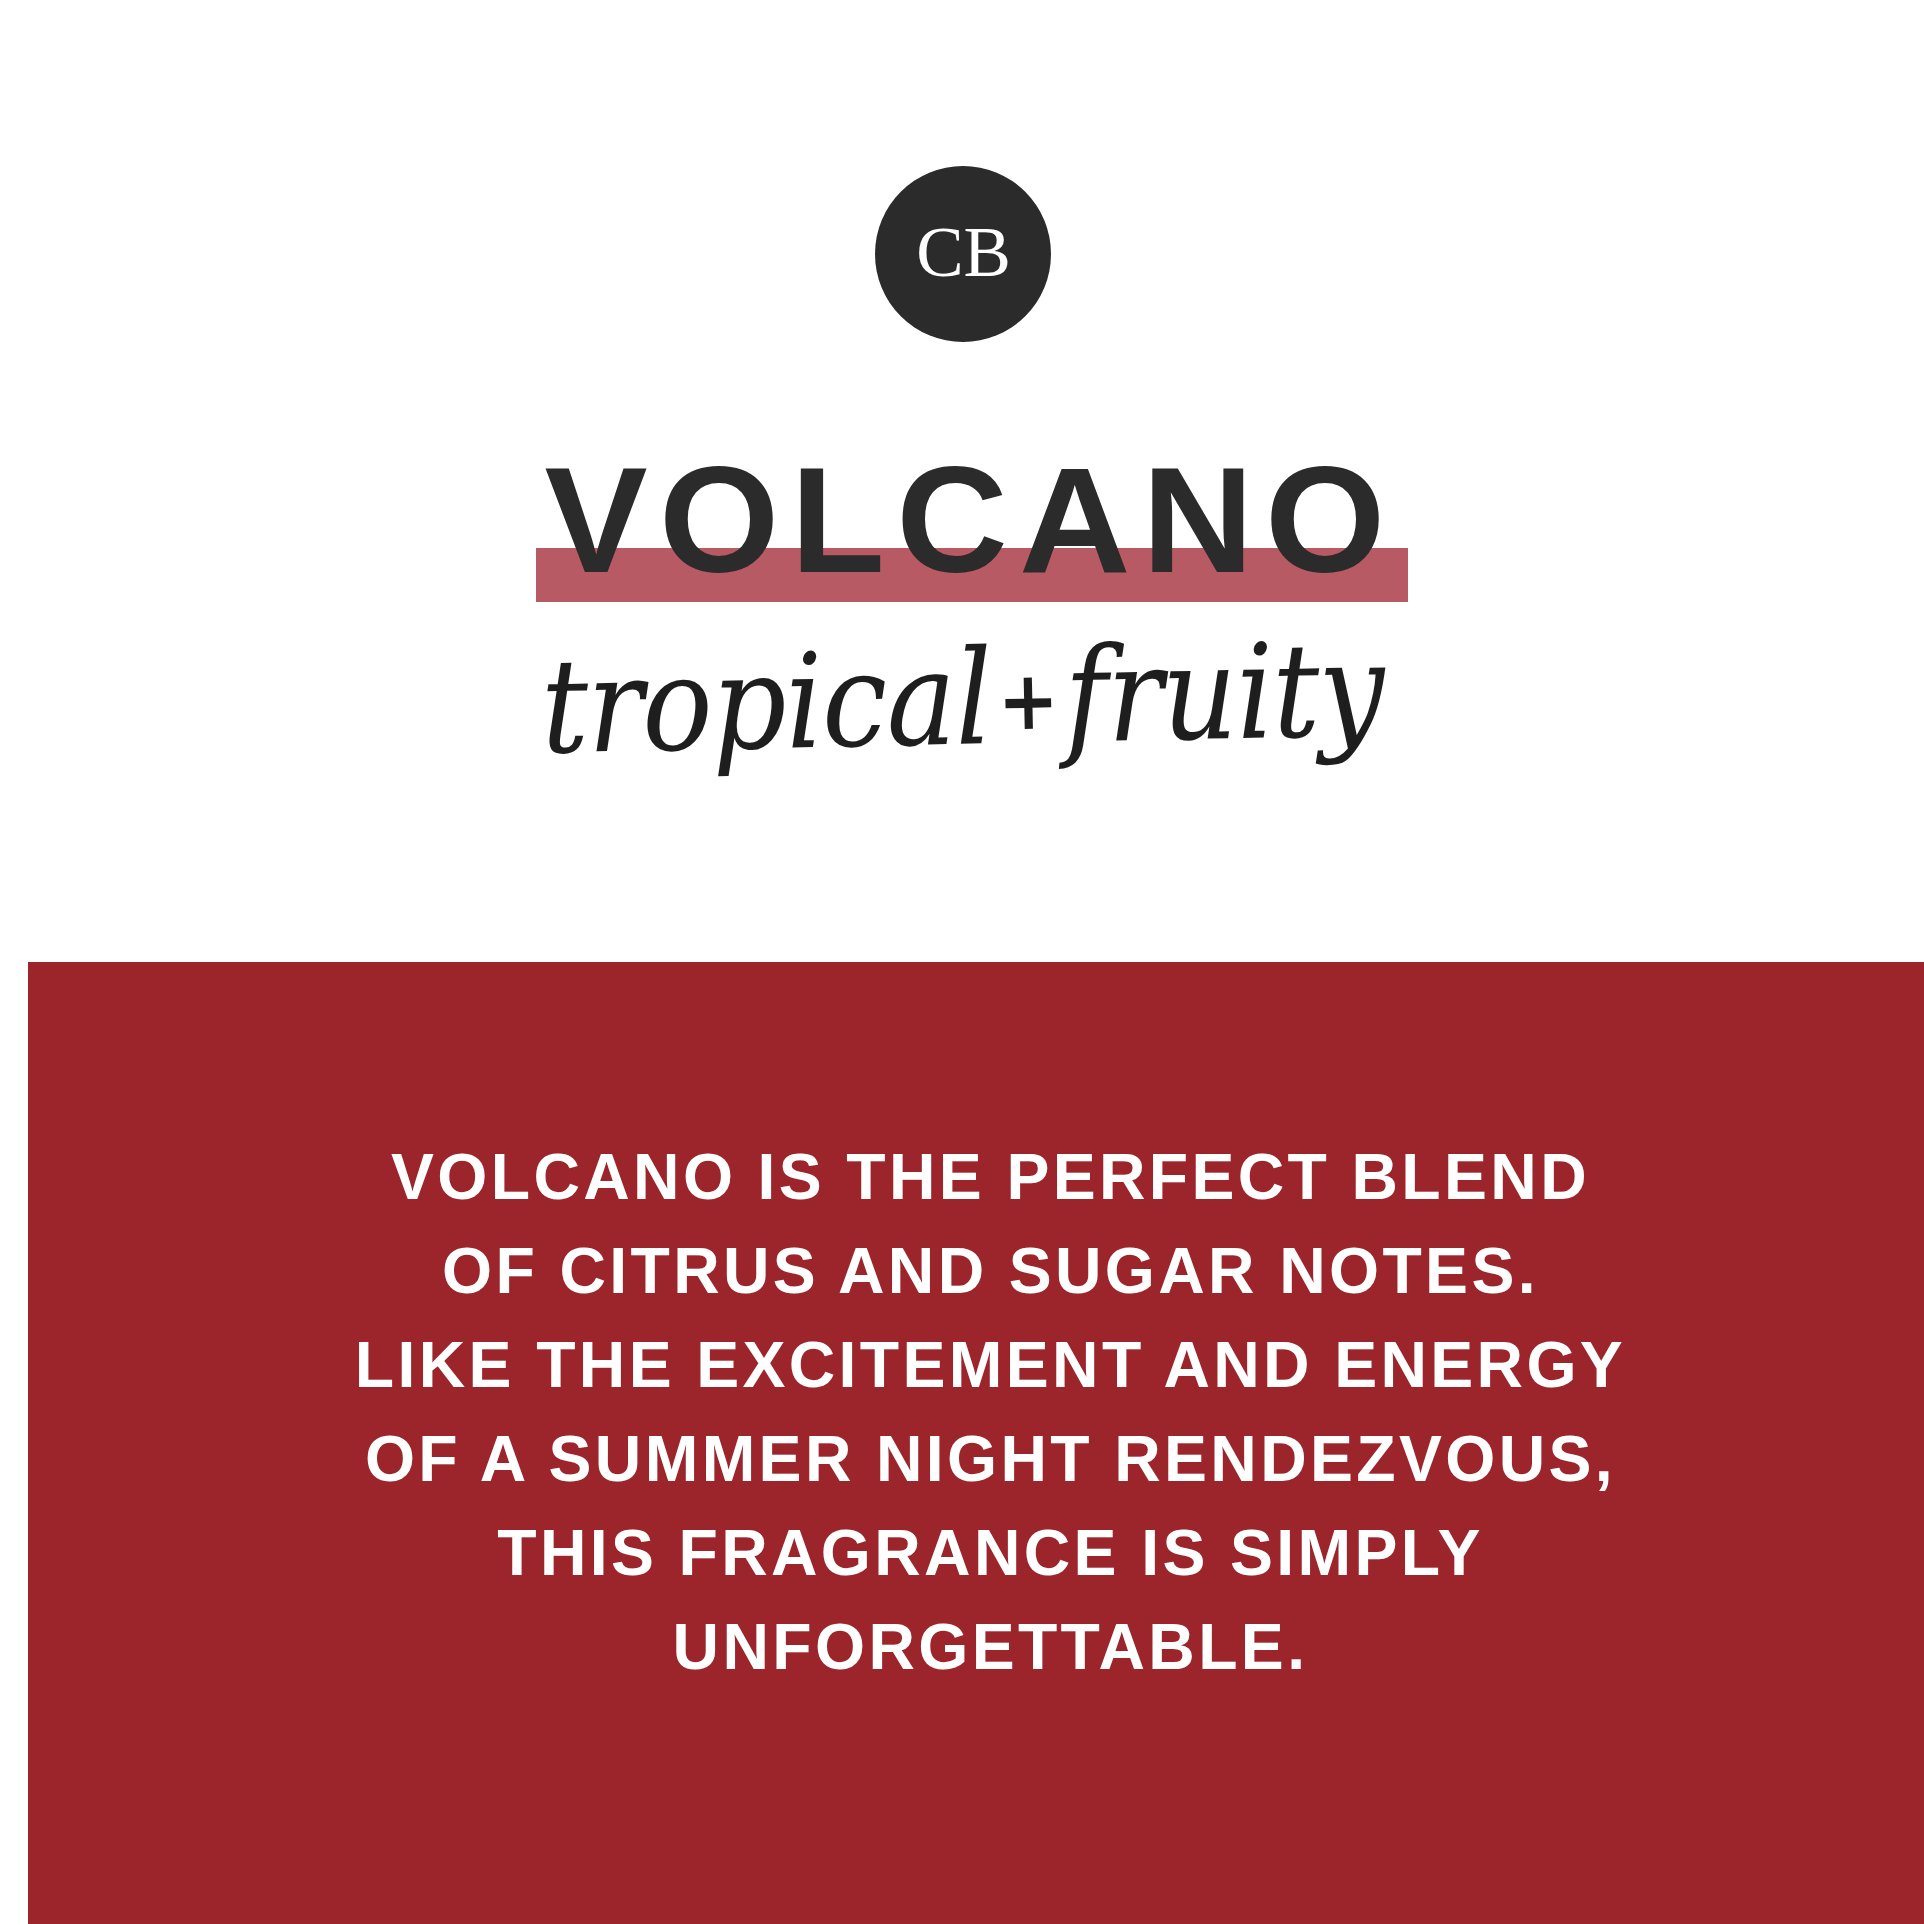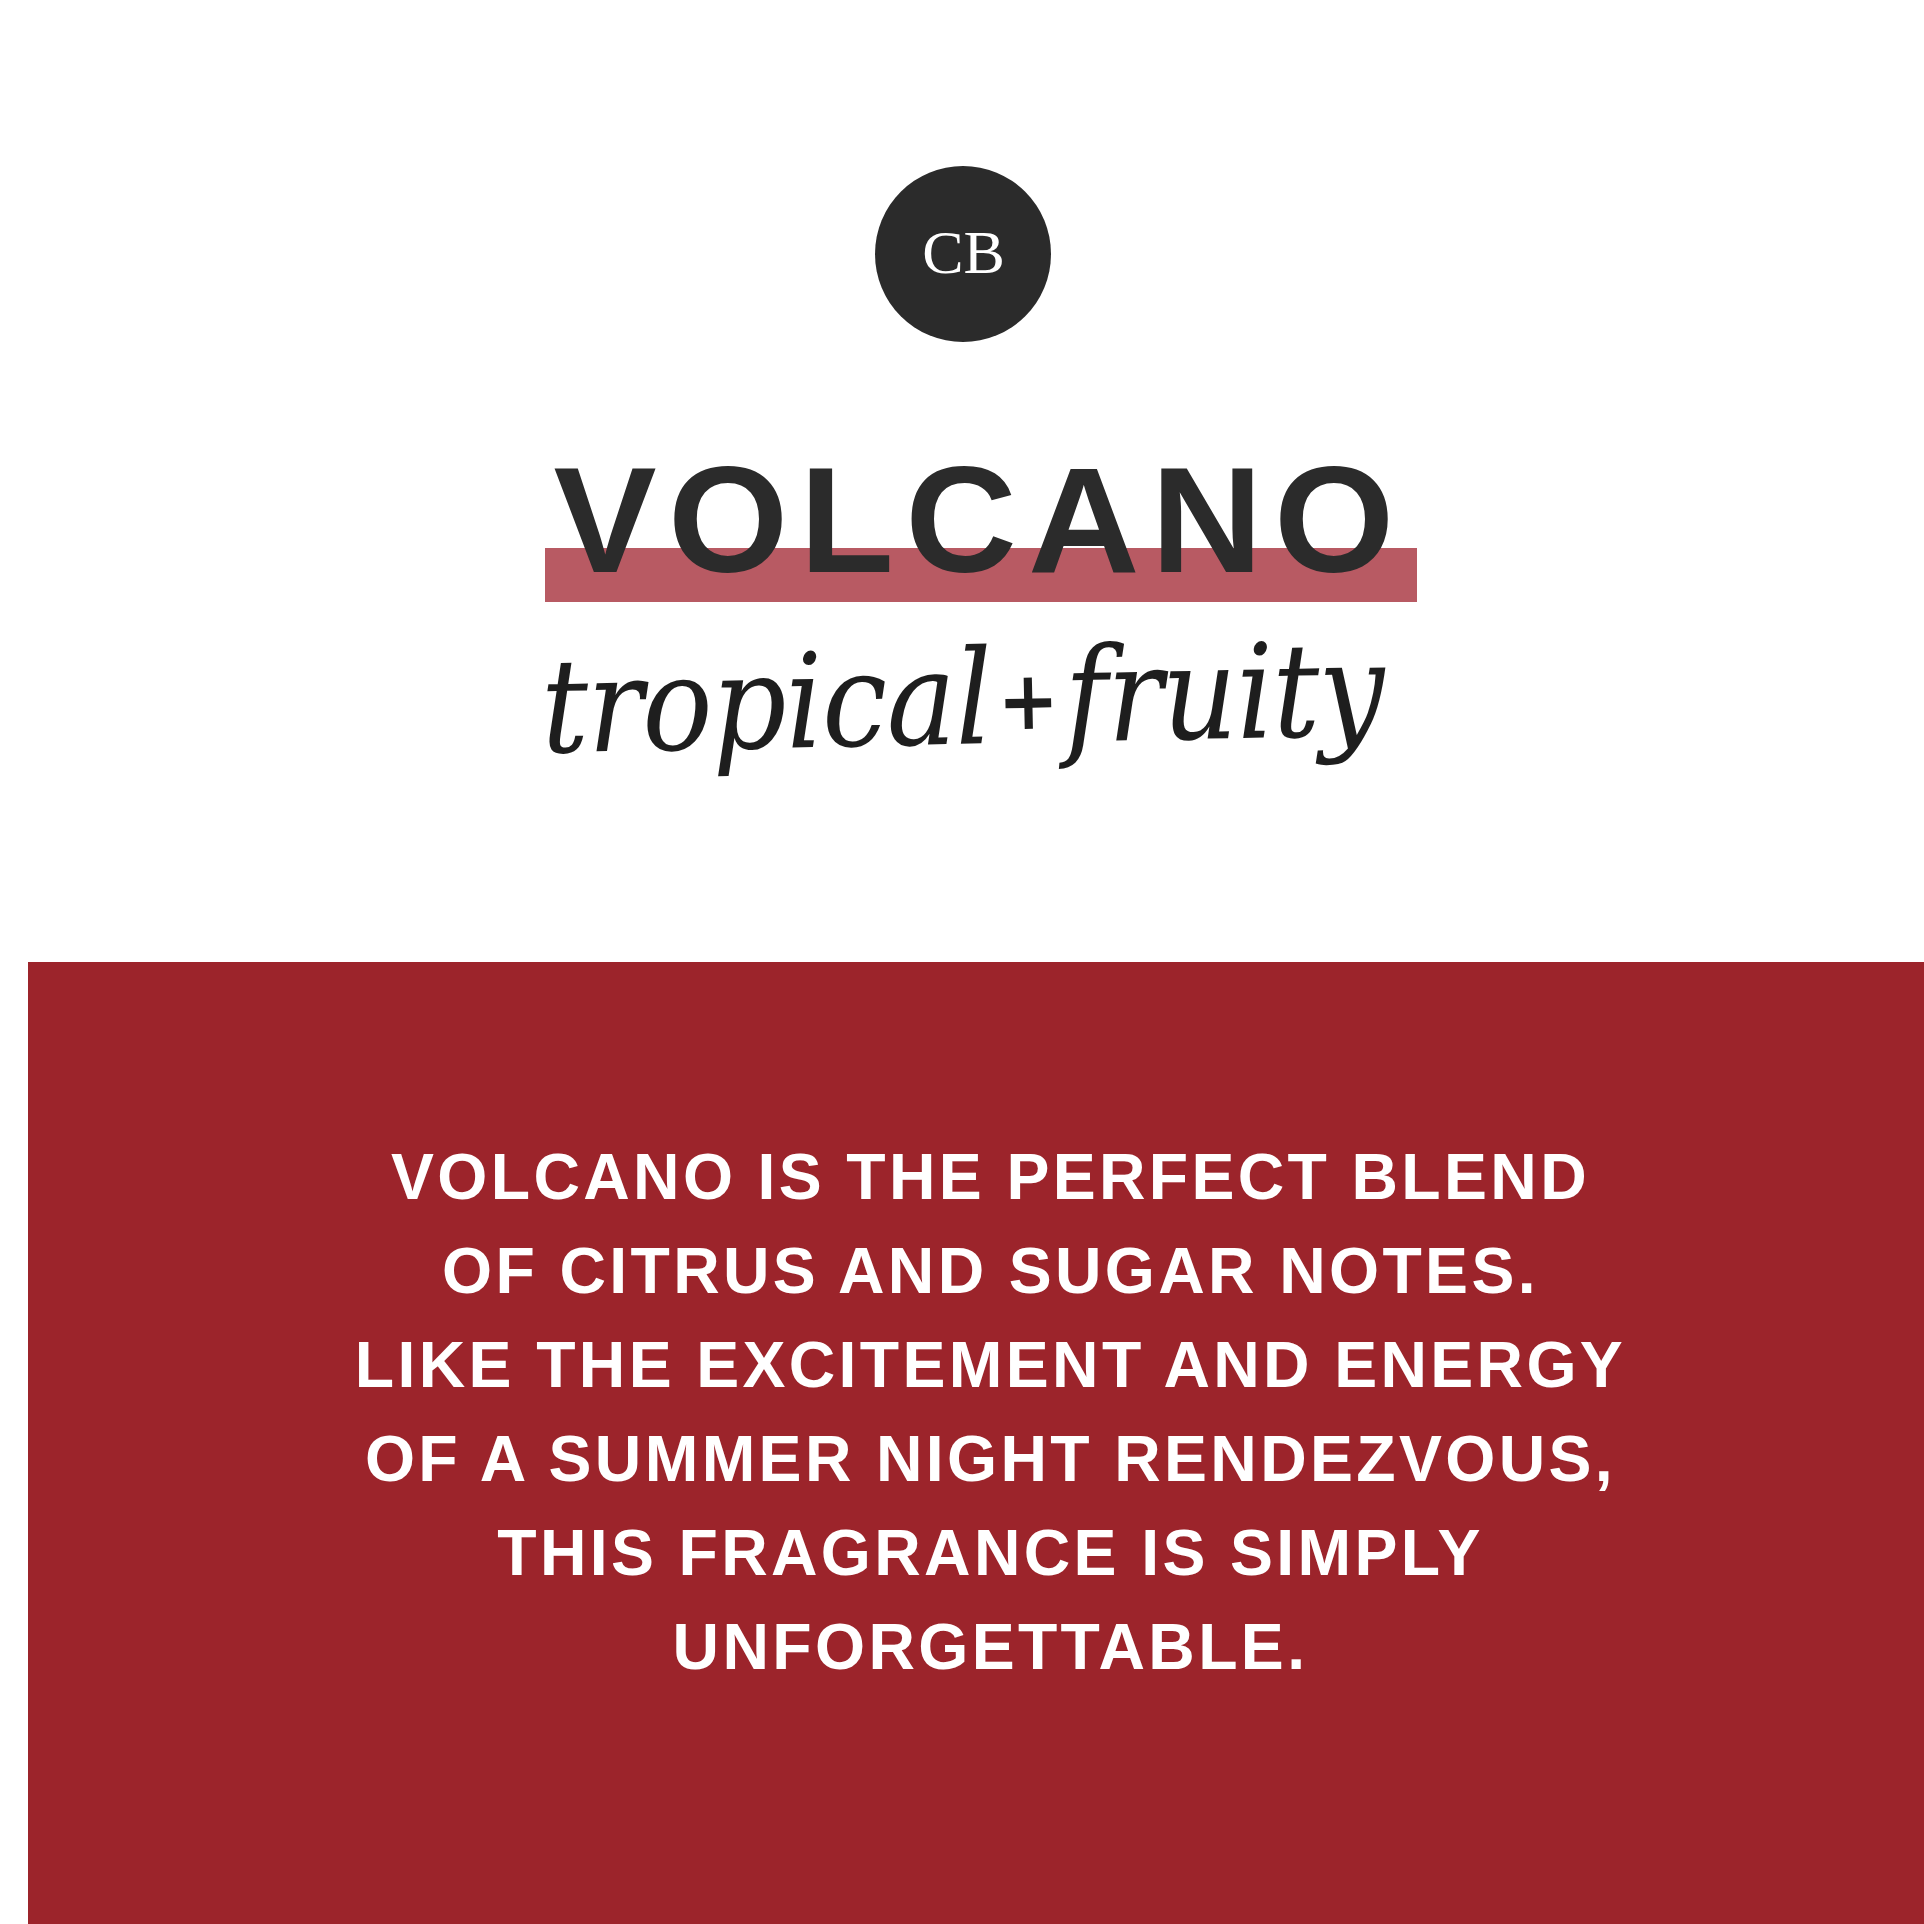--- a/index.html
+++ b/index.html
@@ -39,32 +39,32 @@
     height: 176px;
     border-radius: 50%;
     background: #2b2b2b;
     display: flex;
     align-items: center;
     justify-content: center;
   }
   .logo-monogram {
     color: #ffffff;
     font-family: "Liberation Serif", "DejaVu Serif", serif;
-    font-size: 62px;
+    font-size: 71px;
     font-weight: 400;
     letter-spacing: 0px;
     line-height: 1;
     margin-top: -4px;
     margin-left: 2px;
   }
 
   
   .title-block {
     position: absolute;
-    left: 17px;
+    left: 8px;
     top: 446px;
     width: 1817px;
     height: 168px;
     padding-left: 6px;
   }
   .title-underline {
     position: absolute;
     left: 528px;
     top: 102px;
     width: 872px;

